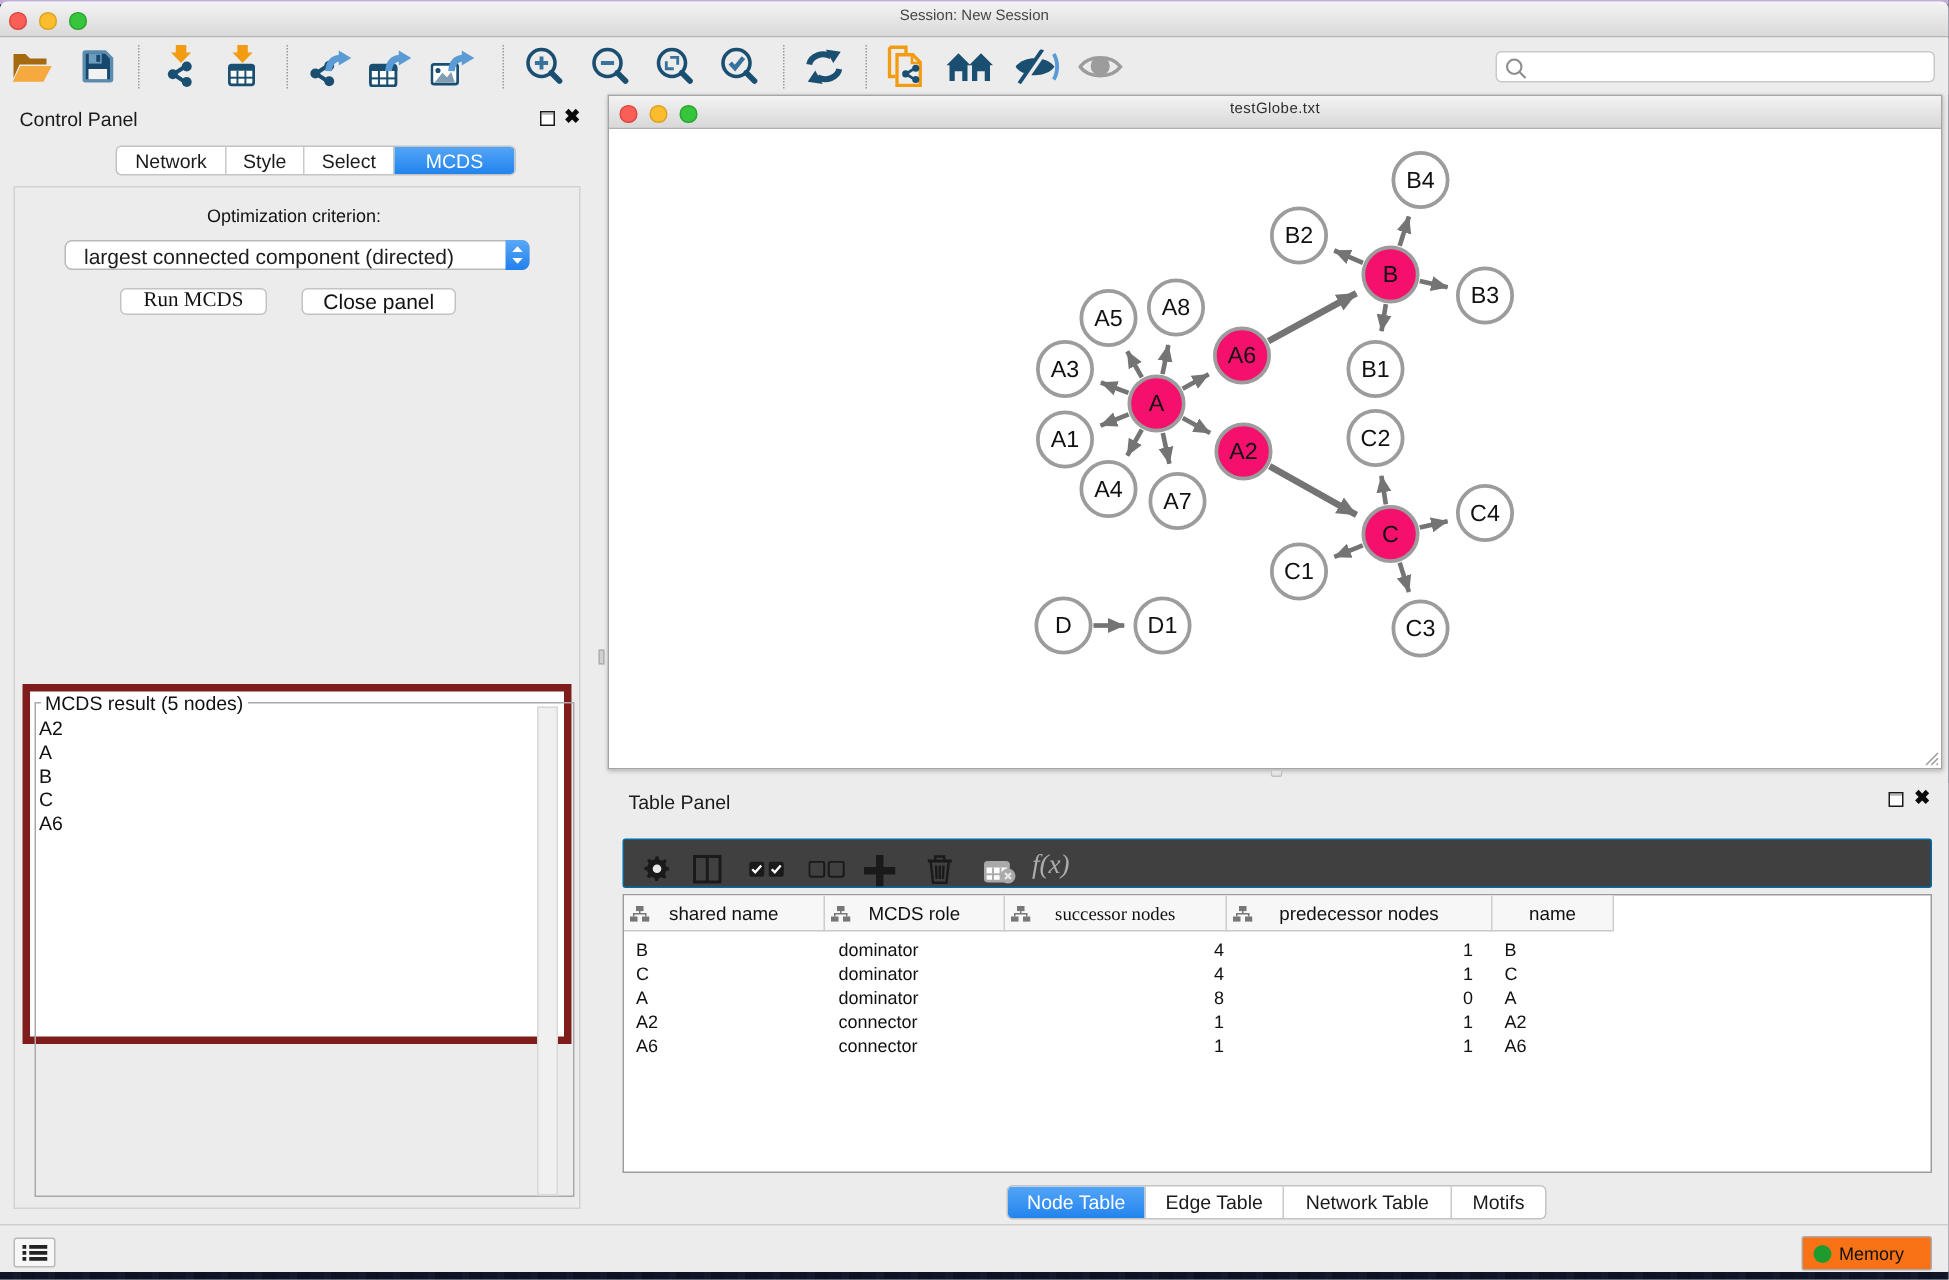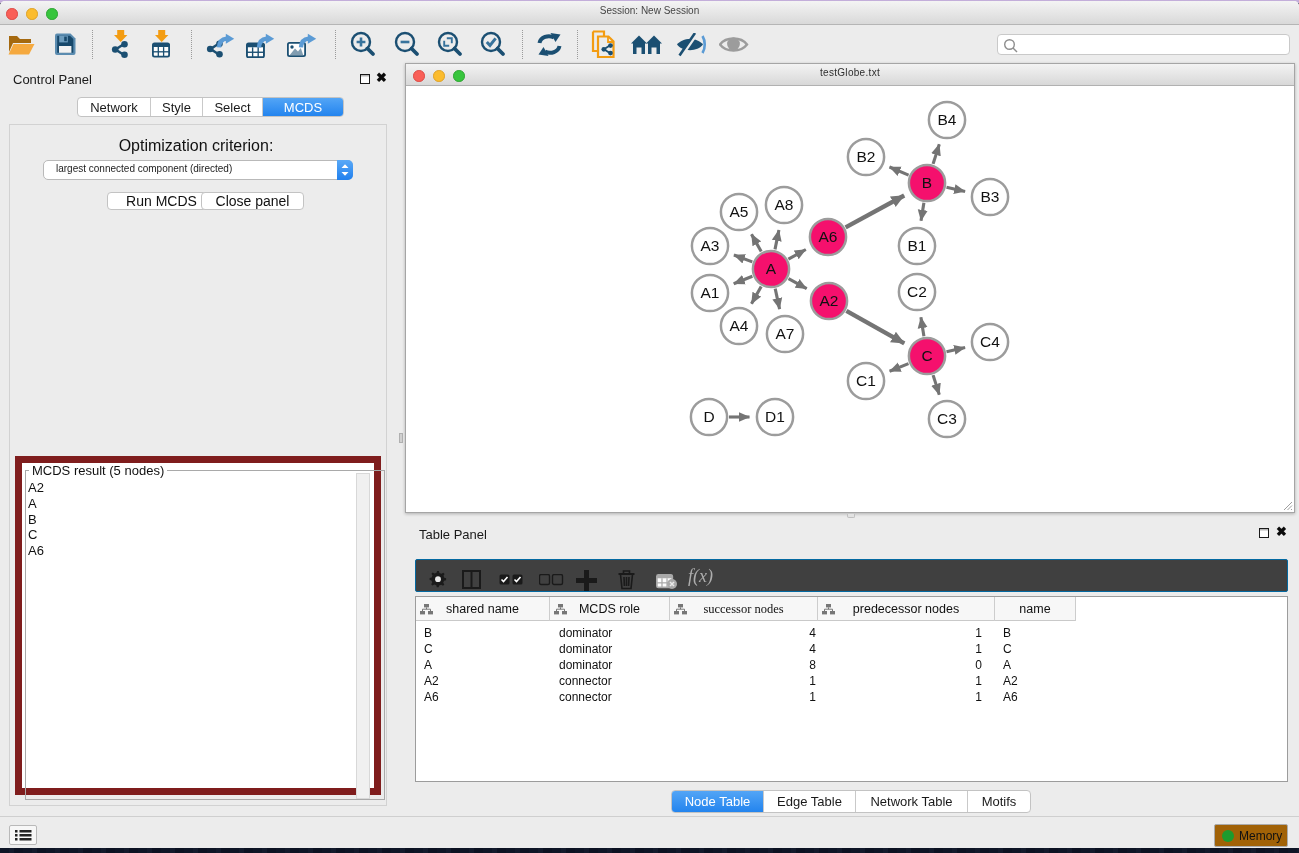--- a/index.html
+++ b/index.html
@@ -26,31 +26,31 @@
 #cp .hdr { position:absolute; left:13px; top:9px; font-size:13px; color:#1a1a1a; }
 .sqico { position:absolute; width:10px; height:10px; border:1.6px solid #1a1a1a; background:#fff; box-shadow:inset 0 1.5px 0 #b5b5b5; }
 .xico { position:absolute; font-size:13px; font-weight:bold; color:#0a0a0a; }
 .segtabs { position:absolute; display:flex; height:20px; border:1px solid #c3c3c3;
   border-radius:4px; background:#fff; overflow:hidden; font-size:13px; }
 .segtabs .tab { padding:2px 0 0; border-right:1px solid #c9c9c9; color:#1a1a1a; text-align:center; }
 .segtabs .tab:last-child { border-right:none; }
 .segtabs .sel { background:linear-gradient(#53a5f6,#2384ee); color:#fff; }
 #cp .pane { position:absolute; left:9px; top:61px; width:378px; height:682px;
   border:1px solid #d2d2d2; background:#ececec; }
-#cp .optlabel { position:absolute; left:0; top:74px; width:100%; text-align:center; font-size:16px; color:#111; }
+#cp .optlabel { position:absolute; left:0; top:74px; width:100%; text-align:center; font-size:12px; color:#111; }
 #dropdown { position:absolute; left:43px; top:97px; width:310px; height:20px; background:#fff;
   border:1px solid #b9b9b9; border-radius:5px; }
-#dropdown .txt { position:absolute; left:12px; top:2px; font-size:10px; }
+#dropdown .txt { position:absolute; left:12px; top:2px; font-size:14px; }
 #dropdown .spin { position:absolute; right:-1px; top:-1px; width:16px; height:20px;
   background:linear-gradient(#5aa9f7,#2080ee); border-radius:0 5px 5px 0; }
 .btn { position:absolute; height:18px; background:#fff;
   border:1px solid #c3c3c3; border-radius:4px; text-align:center; font-size:14px;
   padding-top:0px; color:#111; }
-#resultbox { position:absolute; left:15px; top:393px; width:366px; height:339px; background:#fff;
-  border:7px solid #7f1d1d; }
+#resultbox { position:absolute; left:15px; top:393px; width:366px; height:240px; background:#fff;
+  border:5px solid #7f1d1d; }
 #resultbox fieldset { position:absolute; left:3px; top:0px; width:360px; height:337px;
   border:1px solid #a9a9a9; }
 #resultbox legend { font-size:13px; color:#111; margin-left:3px; padding:0 3px; }
 #resultbox .items { position:absolute; left:6px; top:17px; line-height:15.8px; font-size:13px; color:#111; }
 #resultbox .sb { position:absolute; right:4px; top:10px; width:14px; height:326px;
   background:#f0f0f0; border:1px solid #d8d8d8; }
 #netwin { position:absolute; left:405px; top:62px; width:890px; height:450px;
   background:#fff; border:1px solid #a5a5a5; box-shadow:0 1px 3px rgba(0,0,0,0.25); }
 #netwin .tbar { position:absolute; left:0; top:0; width:100%; height:22px;
   background:linear-gradient(#f3f3f3,#d8d8d8); border-bottom:1px solid #b1b1b1; }
@@ -69,21 +69,21 @@
 #tbl .hrow { position:absolute; left:0; top:0; height:24px; background:#f7f7f7;
   border-bottom:1px solid #c9c9c9; }
 #tbl .hcell { position:absolute; top:0; height:24px; border-right:1px solid #cdcdcd;
   text-align:center; padding-top:5px; font-size:12.5px; color:#111; }
 #tbl .cell { position:absolute; font-size:12px; color:#111; }
 #bottabs { position:absolute; left:671px; top:789px; }
 #statusbar { position:absolute; left:0; top:815px; width:1299px; height:31px;
   background:#ececec; border-top:1px solid #cfcfcf; }
 #listbtn { position:absolute; left:9px; top:8px; width:28px; height:20px; background:#f7f7f7;
   border:1px solid #b9b9b9; border-radius:2px; }
-#membtn { position:absolute; right:11px; top:7px; width:74px; height:23px; background:#a16207;
+#membtn { position:absolute; right:11px; top:7px; width:87px; height:23px; background:#f97316;
   border:1px solid #ababab; border-radius:2px; font-size:12px; color:#111; }
 #membtn .dot { position:absolute; left:7px; top:5px; width:12px; height:12px; border-radius:50%;
   background:#1d9b2e; }
 #membtn .mtxt { position:absolute; left:24px; top:4px; }
 #bottomstrip { position:absolute; left:0; top:848px; width:1299px; height:5px;
   background:repeating-linear-gradient(90deg,#0e1526 0 9px,#131a2c 9px 14px,#0c1222 14px 23px); }
 </style>
 </head>
 <body>
 <div id="topstrip"></div>
@@ -254,21 +254,21 @@
         <div class="tab sel" style="width:80px;">MCDS</div>
     </div>
     <div class="pane"></div>
     <div class="optlabel">Optimization criterion:</div>
     <div id="dropdown">
       <div class="txt">largest connected component (directed)</div>
       <div class="spin"><svg width="16" height="20" viewBox="0 0 16 20">
             <path d="M4.5 8 L8 4.2 L11.5 8 z M4.5 12 L8 15.8 L11.5 12 z" fill="#fff"></path>
           </svg></div>
     </div>
-    <div class="btn" style="left:107px; top:129px; width:109px;">Run MCDS</div>
+    <div class="btn" style="left:80px; top:129px; width:98px;font-family:Liberation Serif, serif;">Run MCDS</div>
     <div class="btn" style="left:201px; top:129px; width:103px;">Close panel</div>
     <div id="resultbox">
       <fieldset>
           <legend>MCDS result (5 nodes)</legend>
         </fieldset>
       <div class="items">A2<br>A<br>B<br>C<br>A6</div>
       <div class="sb"></div>
     </div>
   </div>
 

